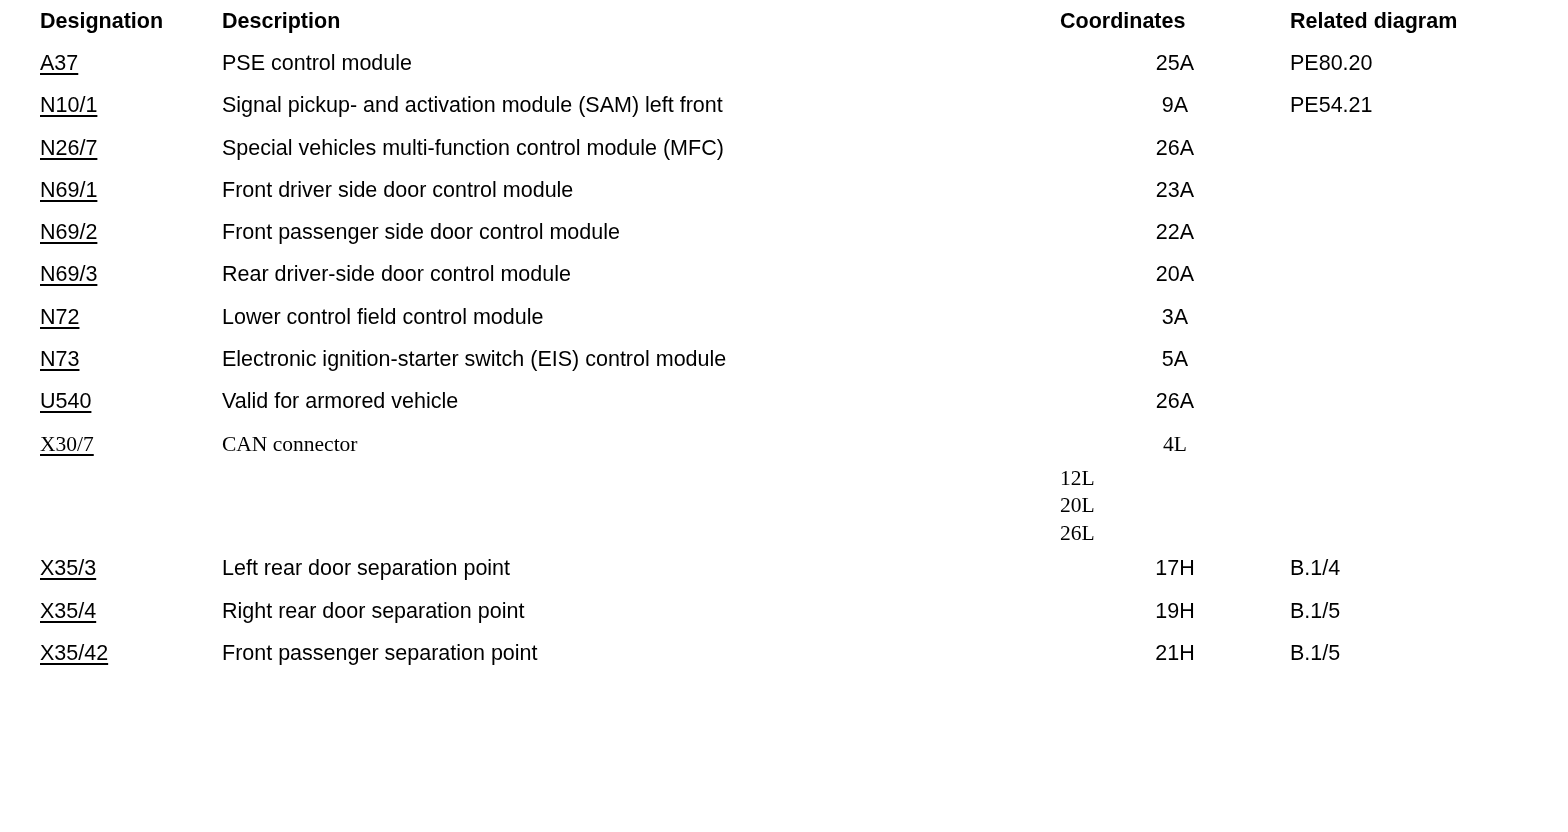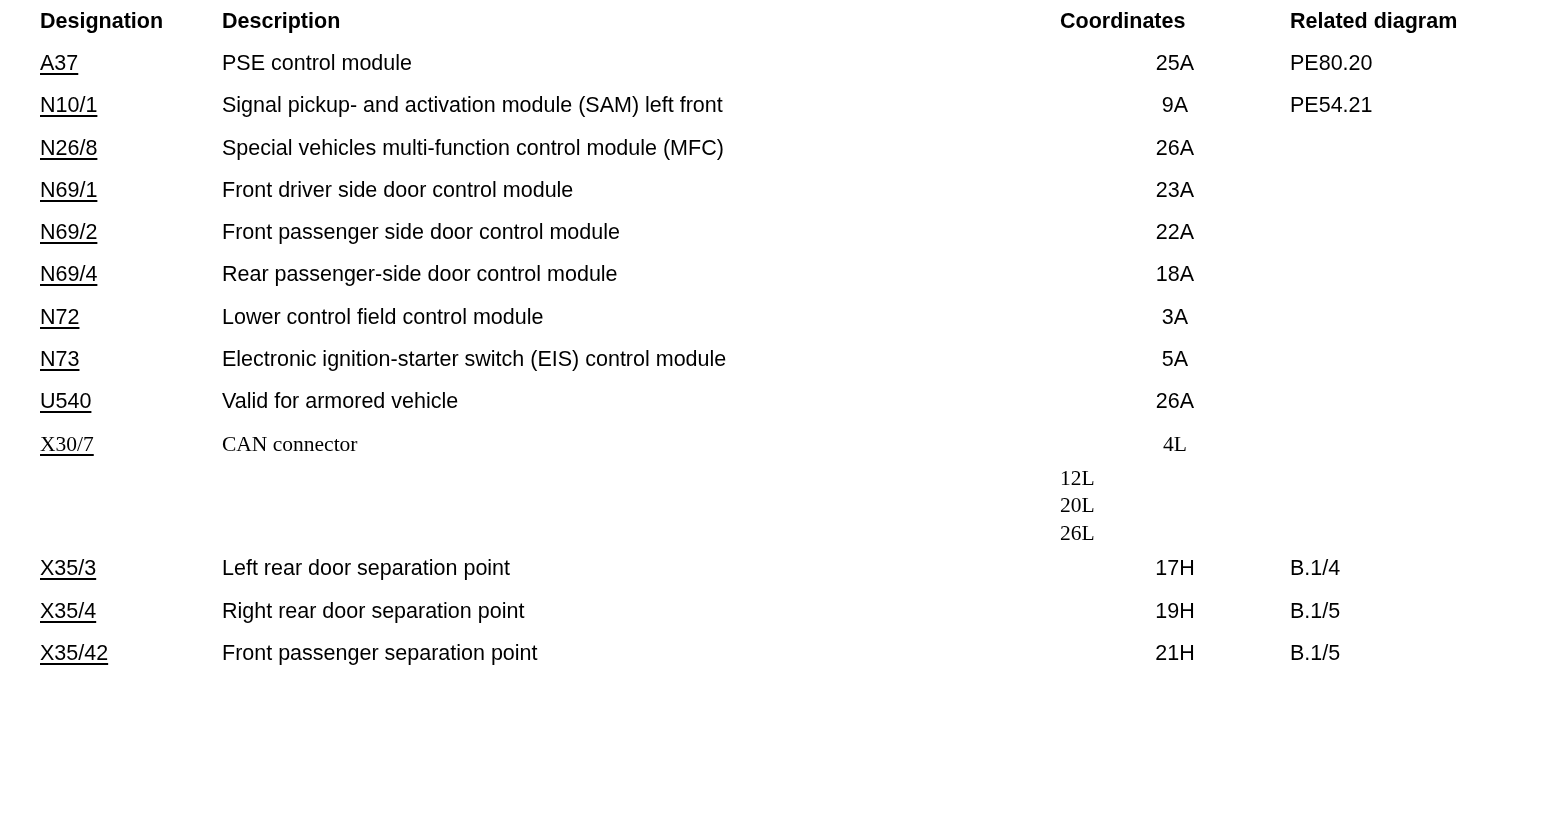--- a/index.html
+++ b/index.html
@@ -118,21 +118,21 @@
           <td class="cell-designation"><span class="desig-link">N10/1</span></td>
           <td class="cell-description">Signal pickup- and activation module (SAM) left front</td>
           <td class="cell-coordinates">
             <span class="coord-stack">
               <span class="coord-line">9A</span>
             </span>
           </td>
           <td class="cell-diagram">PE54.21</td>
         </tr>
         <tr>
-          <td class="cell-designation"><span class="desig-link">N26/8</span></td>
+          <td class="cell-designation"><span class="desig-link">N26/7</span></td>
           <td class="cell-description">Special vehicles multi-function control module (MFC)</td>
           <td class="cell-coordinates">
             <span class="coord-stack">
               <span class="coord-line">26A</span>
             </span>
           </td>
           <td class="cell-diagram"></td>
         </tr>
         <tr>
           <td class="cell-designation"><span class="desig-link">N69/1</span></td>
@@ -148,25 +148,25 @@
           <td class="cell-designation"><span class="desig-link">N69/2</span></td>
           <td class="cell-description">Front passenger side door control module</td>
           <td class="cell-coordinates">
             <span class="coord-stack">
               <span class="coord-line">22A</span>
             </span>
           </td>
           <td class="cell-diagram"></td>
         </tr>
         <tr>
-          <td class="cell-designation"><span class="desig-link">N69/4</span></td>
-          <td class="cell-description">Rear passenger-side door control module</td>
-          <td class="cell-coordinates">
-            <span class="coord-stack">
-              <span class="coord-line">18A</span>
+          <td class="cell-designation"><span class="desig-link">N69/3</span></td>
+          <td class="cell-description">Rear driver-side door control module</td>
+          <td class="cell-coordinates">
+            <span class="coord-stack">
+              <span class="coord-line">20A</span>
             </span>
           </td>
           <td class="cell-diagram"></td>
         </tr>
         <tr>
           <td class="cell-designation"><span class="desig-link">N72</span></td>
           <td class="cell-description">Lower control field control module</td>
           <td class="cell-coordinates">
             <span class="coord-stack">
               <span class="coord-line">3A</span>

